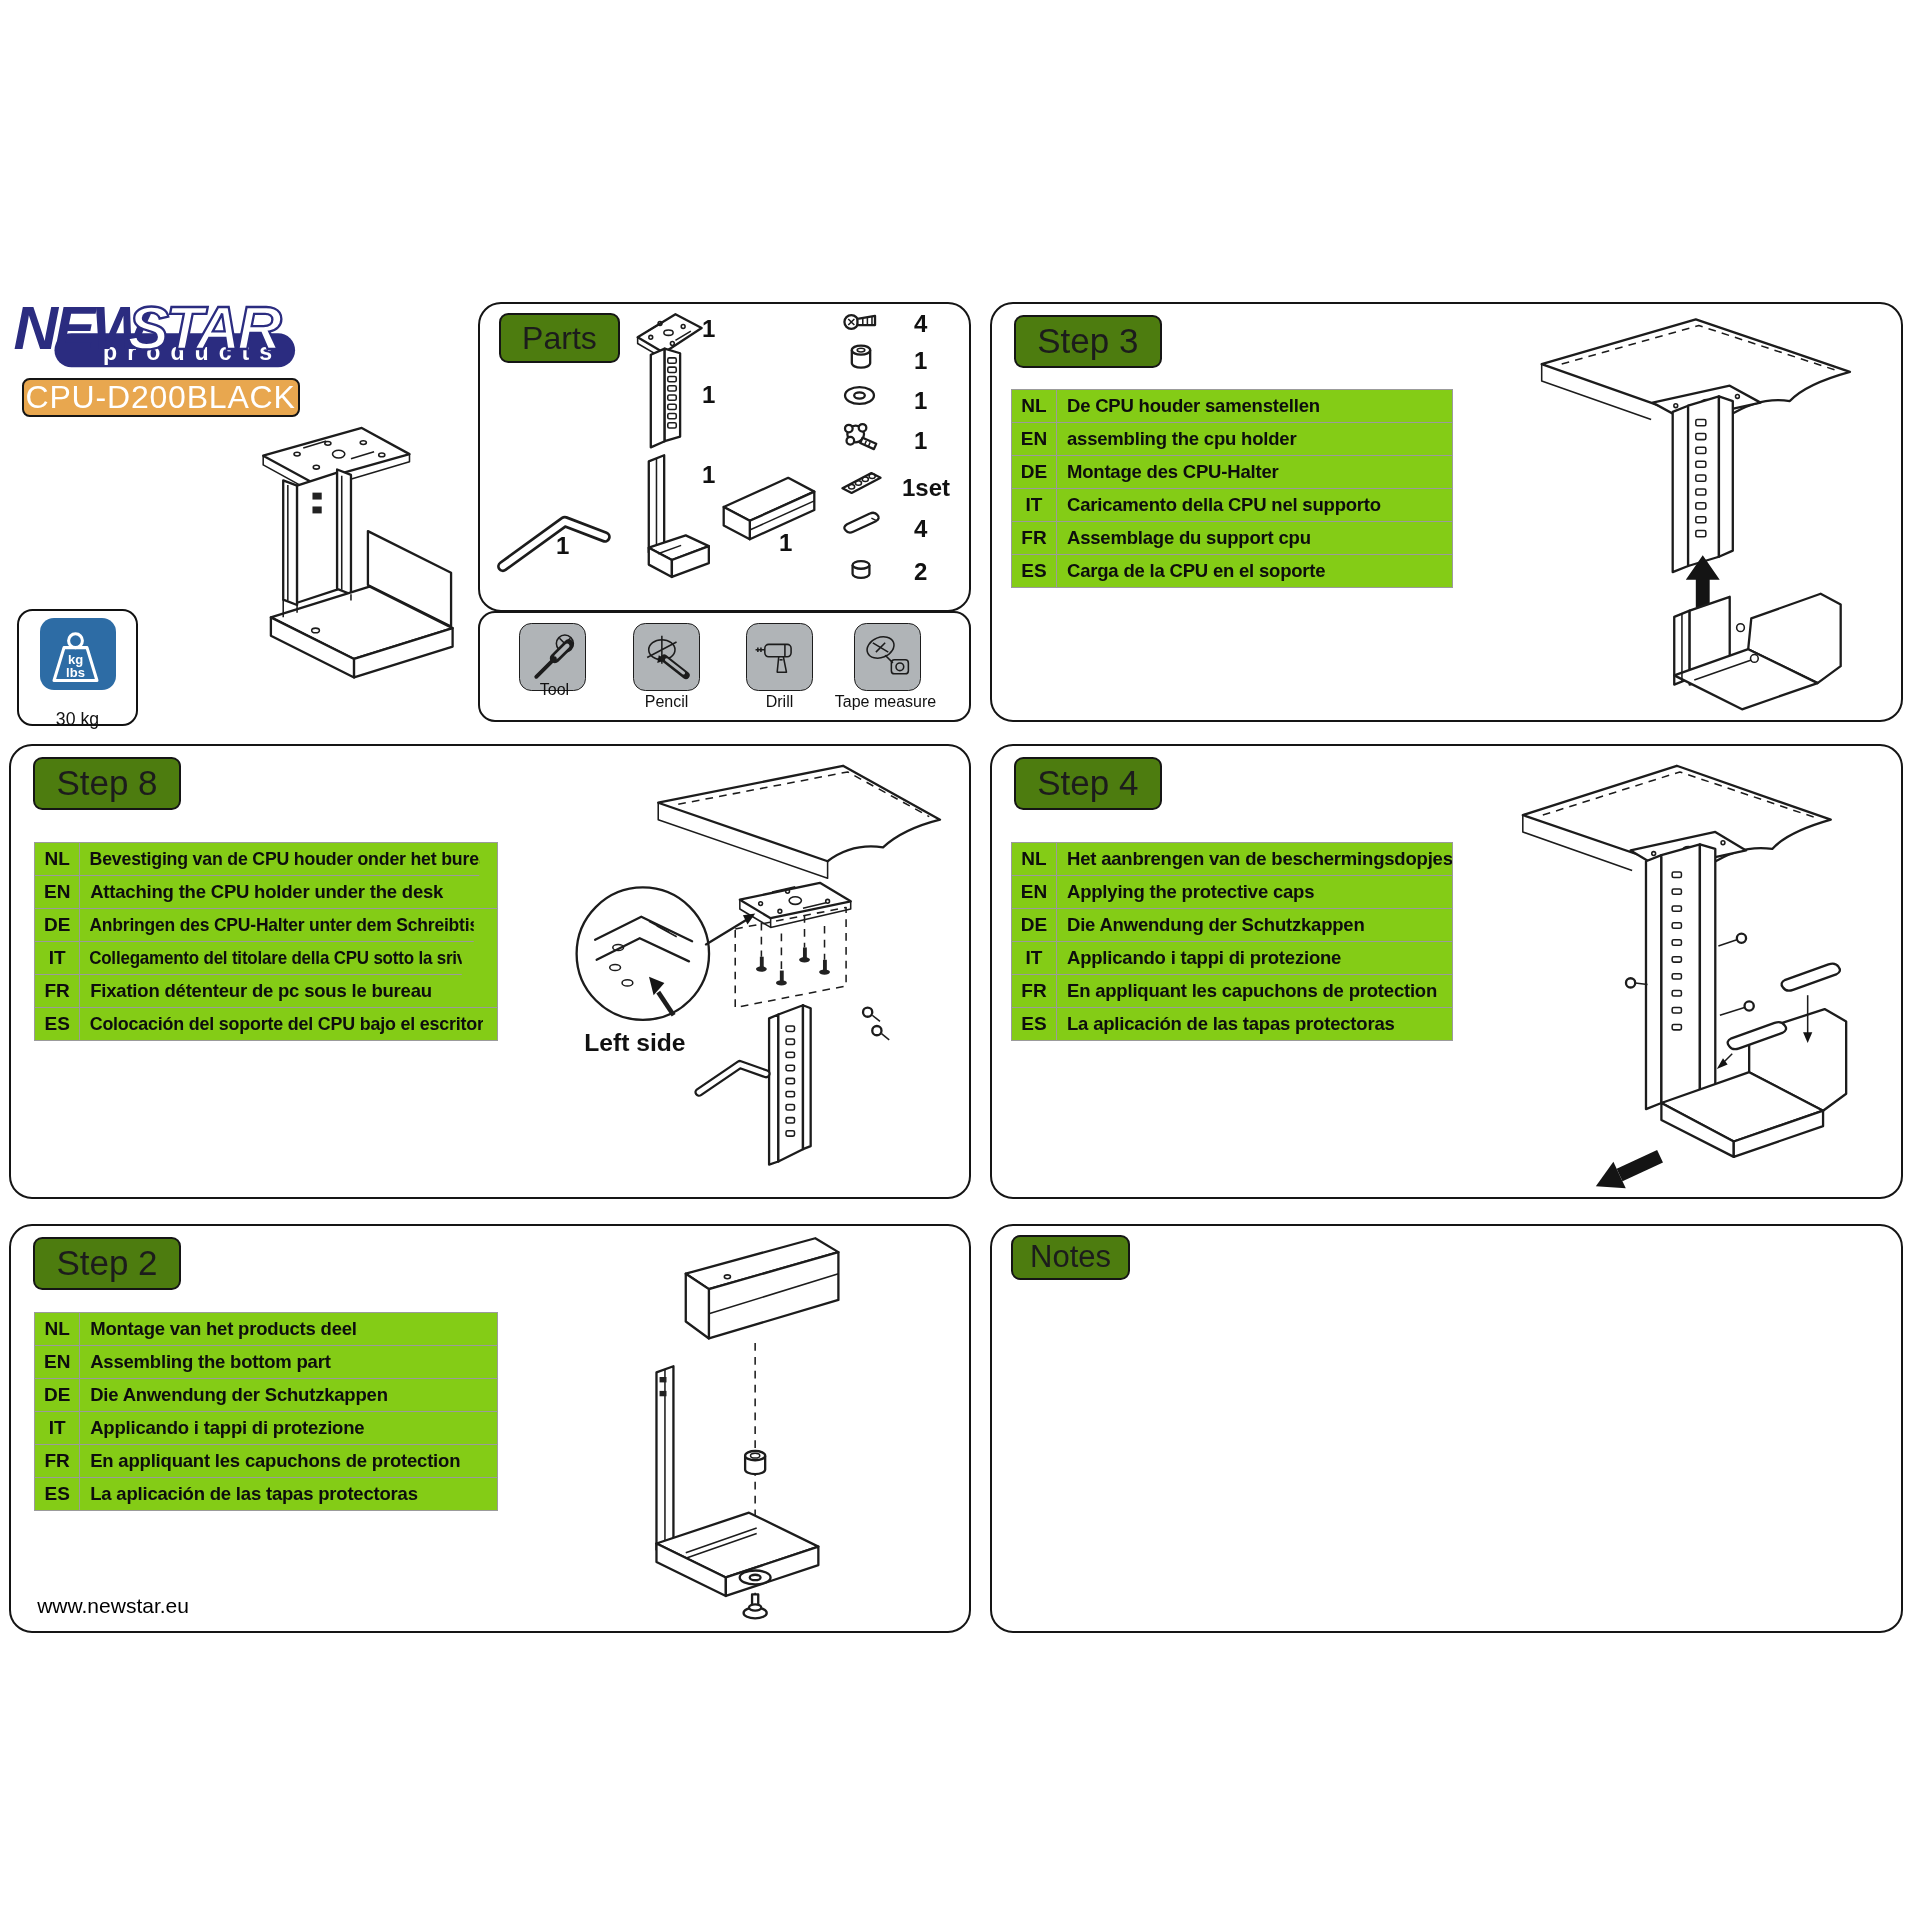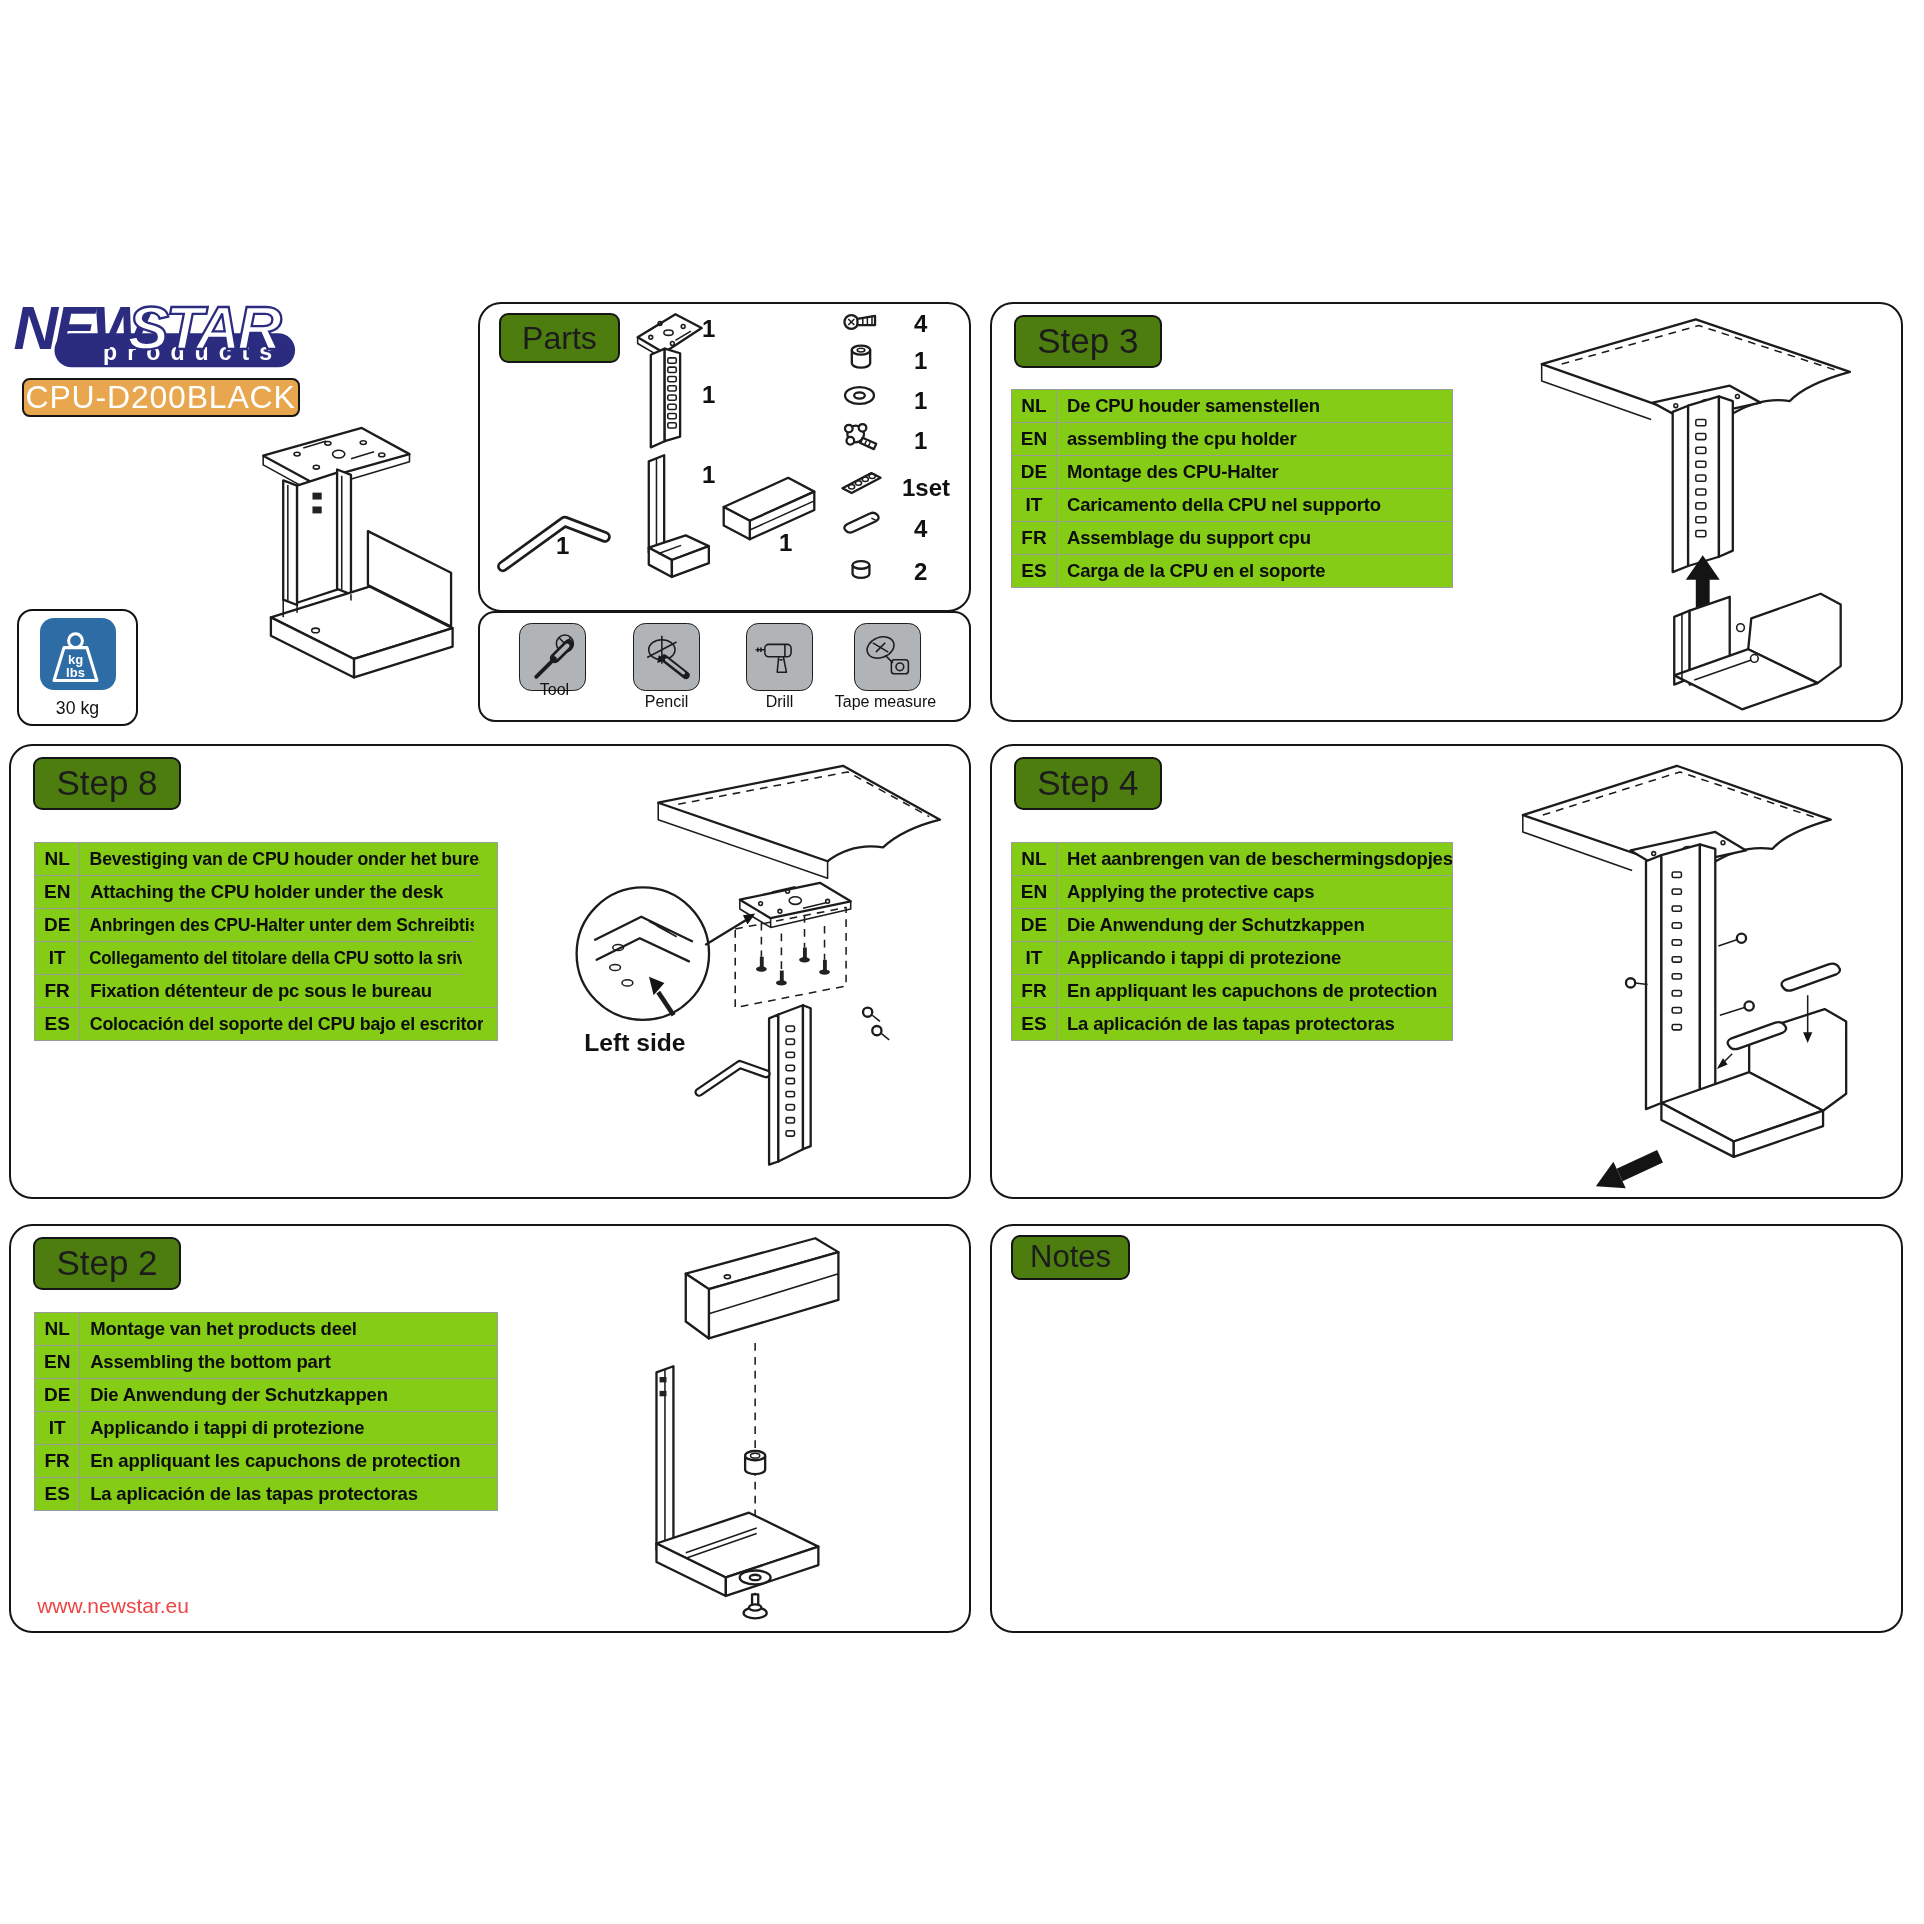--- a/index.html
+++ b/index.html
@@ -20,22 +20,22 @@
   .abs{position:absolute;}
   .badge{position:absolute;background:#E8A74F;border:2.3px solid #151515;border-radius:7.7px;
          display:flex;align-items:center;justify-content:center;color:#fff;font-weight:400;
          font-size:32px;letter-spacing:0.8px;}
   .tile{position:absolute;width:65px;height:66px;background:#b0b4b7;border:1.5px solid #1d1d1d;
         border-radius:12.3px;display:flex;align-items:center;justify-content:center;}
   .tool-label{position:absolute;font-size:16px;color:#111;text-align:center;width:123px;}
   .weight{position:absolute;border:2.3px solid #111;border-radius:15.4px;background:#fff;text-align:center;}
   .weight .blue{margin:7px auto 0;width:76px;height:72px;background:#2D6CA5;border-radius:14px;
         display:flex;align-items:center;}
-  .weight .limit{font-size:17.7px;color:#111;margin-top:8px;}
-  .site{position:absolute;font-size:21px;color:#ef4444;}
+  .weight .limit{font-size:17.7px;color:#111;margin-top:19px;}
+  .site{position:absolute;font-size:21px;color:#000000;}
   .cap{font:700 32px "Liberation Sans",sans-serif;fill:#111;}
   
   .ln{fill:none;stroke:#1c1c1c;stroke-width:3;stroke-linejoin:round;stroke-linecap:round;}
   .fw{fill:#fff;stroke:#1c1c1c;stroke-width:3;stroke-linejoin:round;}
   .th{fill:none;stroke:#1c1c1c;stroke-width:2;stroke-linejoin:round;}
   .dsh{stroke-dasharray:10 8;}
   .blk{fill:#141414;stroke:none;}
 </style>
 </head>
 <body>

